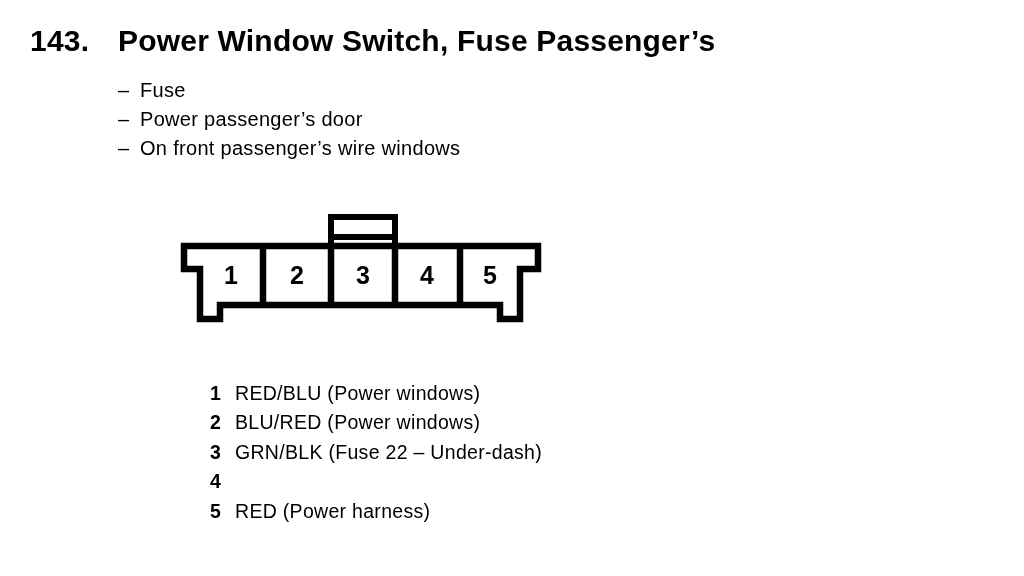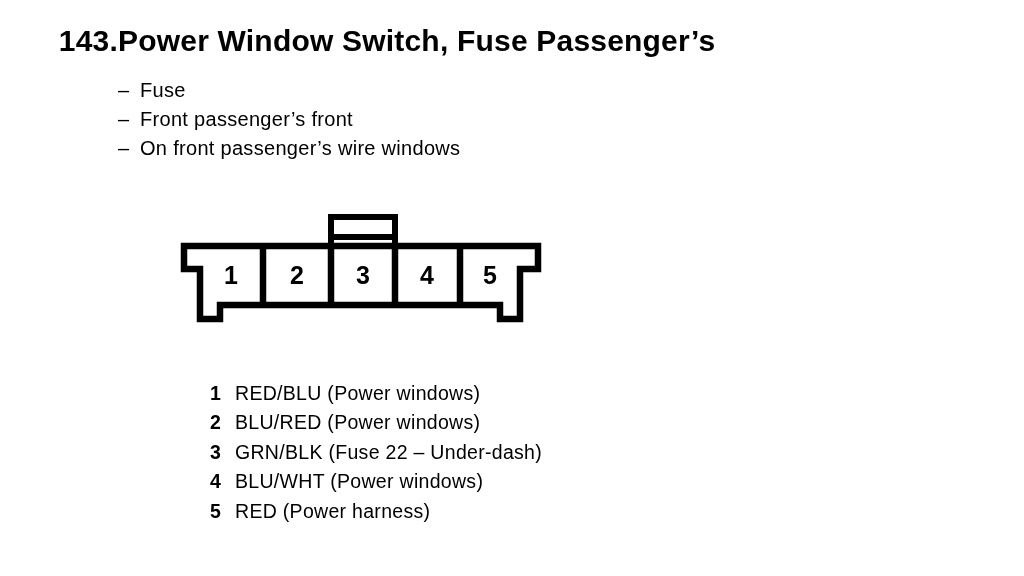--- a/index.html
+++ b/index.html
@@ -16,21 +16,20 @@
 
   .header {
     position: absolute;
     left: 30px;
     top: 24px;
     display: flex;
     font-weight: bold;
     font-size: 30px;
     letter-spacing: 0.2px;
     white-space: nowrap;
-    text-align: right;
   }
   .header .hnum { width: 88px; flex: none; }
 
   .details {
     position: absolute;
     left: 118px;
     top: 76px;
     font-size: 20px;
     line-height: 29px;
     letter-spacing: 0.3px;
@@ -74,21 +73,21 @@
     <span class="htitle">Power Window Switch, Fuse Passenger’s</span>
   </div>
 
   <div class="details">
     <div class="detail-row">
       <span class="dash">–</span>
       <span>Fuse</span>
     </div>
     <div class="detail-row">
       <span class="dash">–</span>
-      <span>Front passenger’s front</span>
+      <span>Power passenger’s door</span>
     </div>
     <div class="detail-row">
       <span class="dash">–</span>
       <span>On front passenger’s wire windows</span>
     </div>
   </div>
 
   <div class="connector-wrap">
     <svg viewBox="170 205 380 130">
 
@@ -118,21 +117,20 @@
     <div class="pin-row">
       <span class="pnum">2</span>
       <span class="pdesc">BLU/RED (Power windows)</span>
     </div>
     <div class="pin-row">
       <span class="pnum">3</span>
       <span class="pdesc">GRN/BLK (Fuse 22 – Under-dash)</span>
     </div>
     <div class="pin-row">
       <span class="pnum">4</span>
-      <span class="pdesc">BLU/WHT (Power windows)</span>
     </div>
     <div class="pin-row">
       <span class="pnum">5</span>
       <span class="pdesc">RED (Power harness)</span>
     </div>
   </div>
 
 </div>
 
 </body></html>

